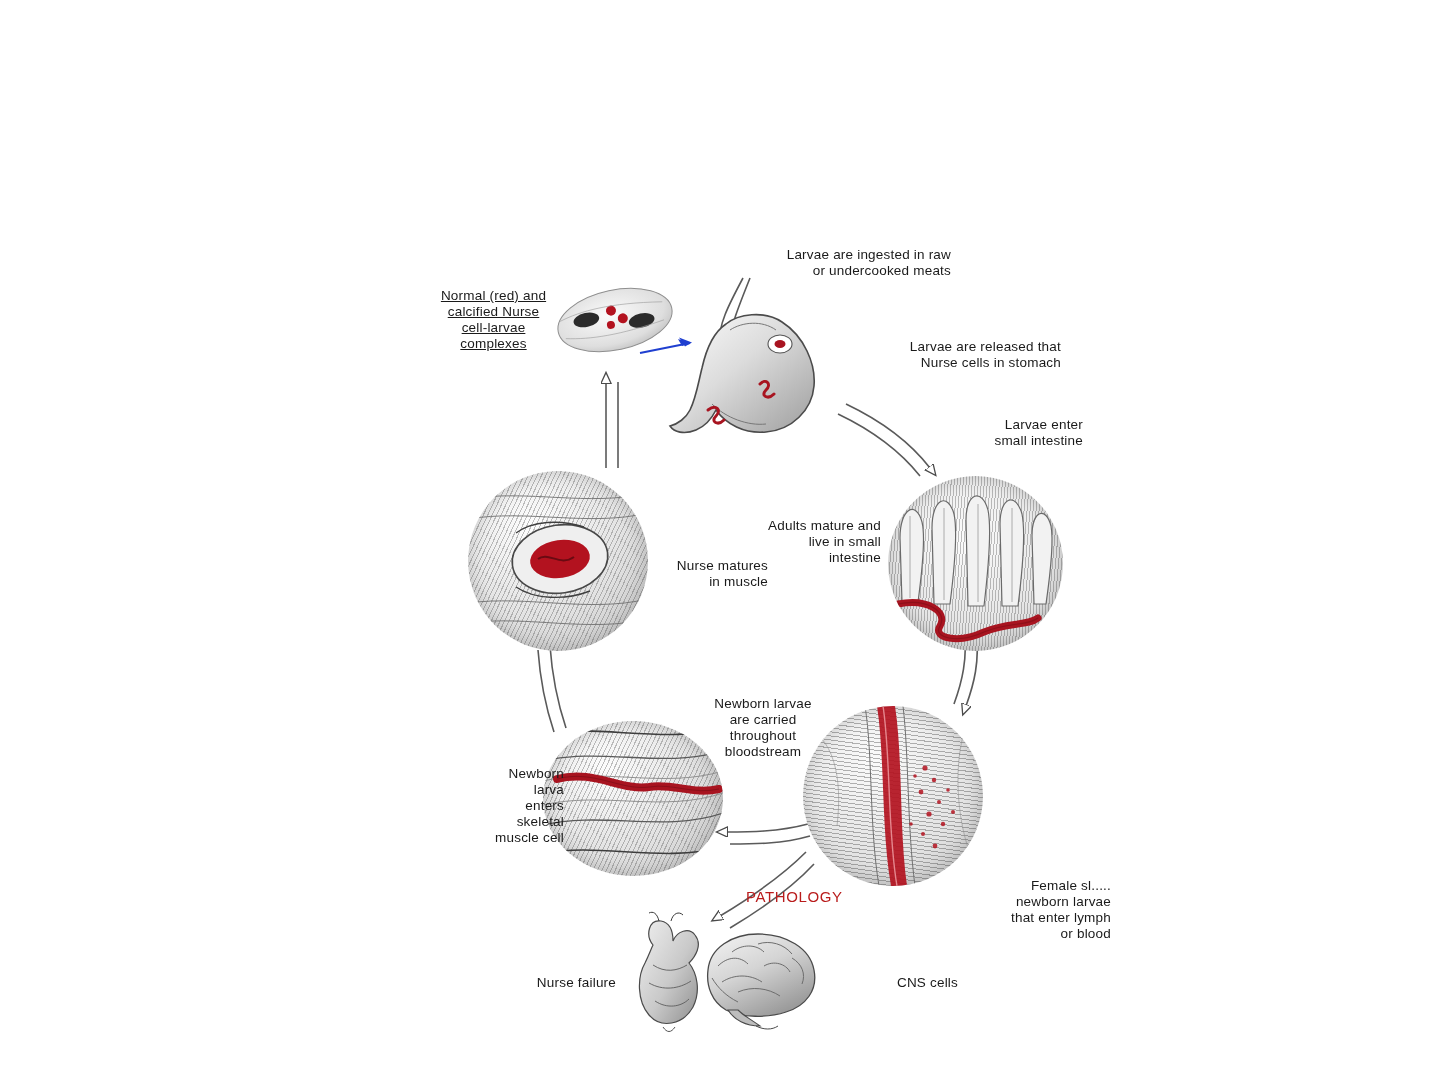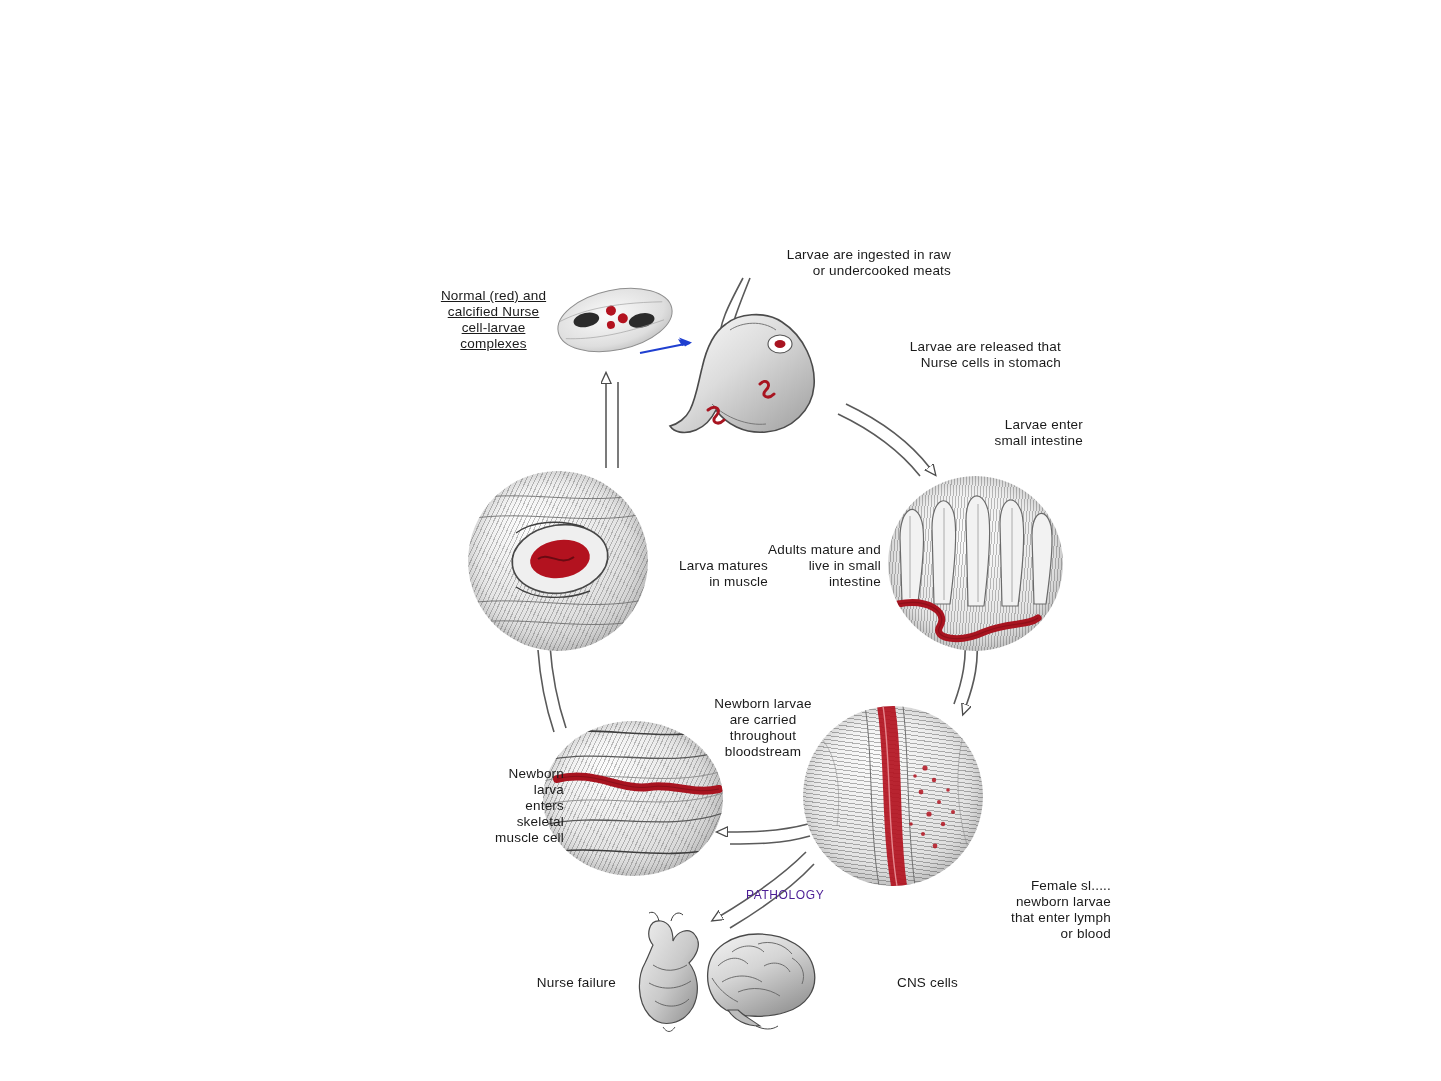--- a/index.html
+++ b/index.html
@@ -70,22 +70,22 @@
   }
 
   
   .arrow {
     position: absolute;
   }
   .blue-arrow { position: absolute; }
 
   .pathology {
     position: absolute;
-    font-size: 12px;
-    color: #4c1d95;
+    font-size: 15px;
+    color: #b91c1c;
     letter-spacing: 0.6px;
   }
   svg { display: block; overflow: visible; }
 </style>
 </head>
 <body>
 
 <div id="slide">
   <div id="canvas">
 
@@ -304,41 +304,41 @@
 
     <div class="label l" style="left:713px; top:241px; width:230px;">Larvae are ingested in raw
 or undercooked meats</div>
 
     <div class="label l" style="left:853px; top:333px; width:200px;">Larvae are released that
 Nurse cells in stomach</div>
 
     <div class="label l" style="left:925px; top:411px; width:150px;">Larvae enter
 small intestine</div>
 
-    <div class="label r" style="left:725px; top:512px; width:148px;margin-top:24px;">Adults mature and
+    <div class="label r" style="left:725px; top:512px; width:148px;">Adults mature and
 live in small
 intestine</div>
 
     <div class="label l" style="left:923px; top:872px; width:180px;">Female sl.....
 newborn larvae
 that enter lymph
 or blood</div>
 
     <div class="label c" style="left:690px; top:690px; width:130px;">Newborn larvae
 are carried
 throughout
 bloodstream</div>
 
     <div class="label l" style="left:466px; top:760px; width:90px;">Newborn
 larva
 enters
 skeletal
 muscle cell</div>
 
-    <div class="label l" style="left:630px; top:552px; width:130px;">Larva matures
+    <div class="label l" style="left:630px; top:552px; width:130px;">Nurse matures
 in muscle</div>
 
     <div class="label c" style="left:408px; top:282px; width:155px;text-decoration:underline;">Normal (red) and
 calcified Nurse
 cell-larvae
 complexes</div>
 
     <div class="label r" style="left:490px; top:969px; width:118px;">Nurse failure</div>
 
     <div class="label l" style="left:820px; top:969px; width:130px;">CNS cells</div>

